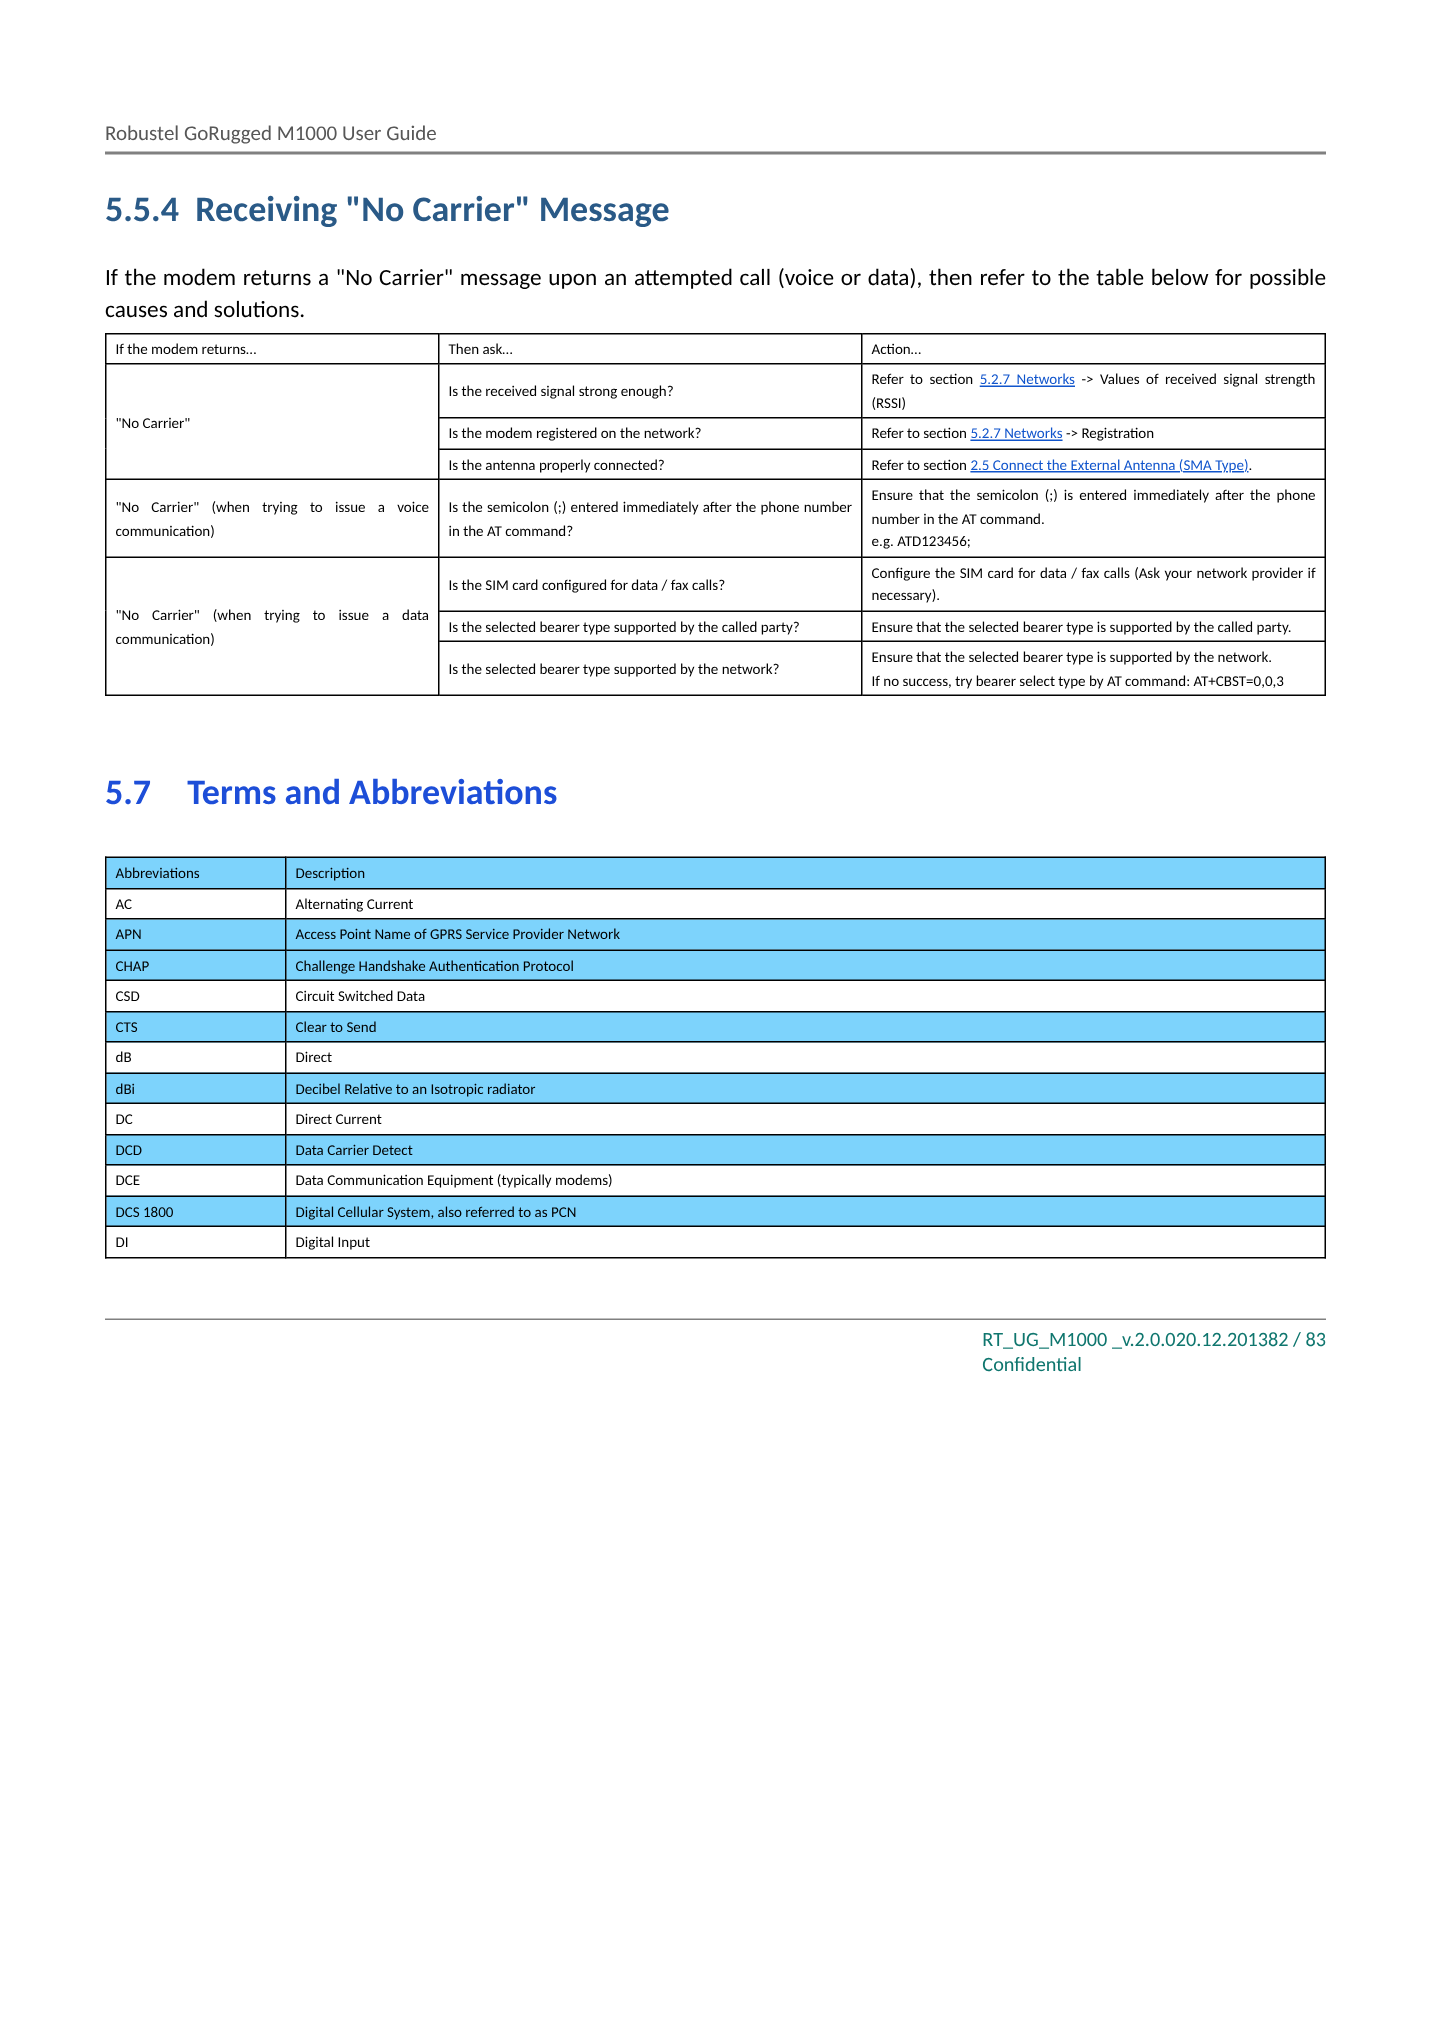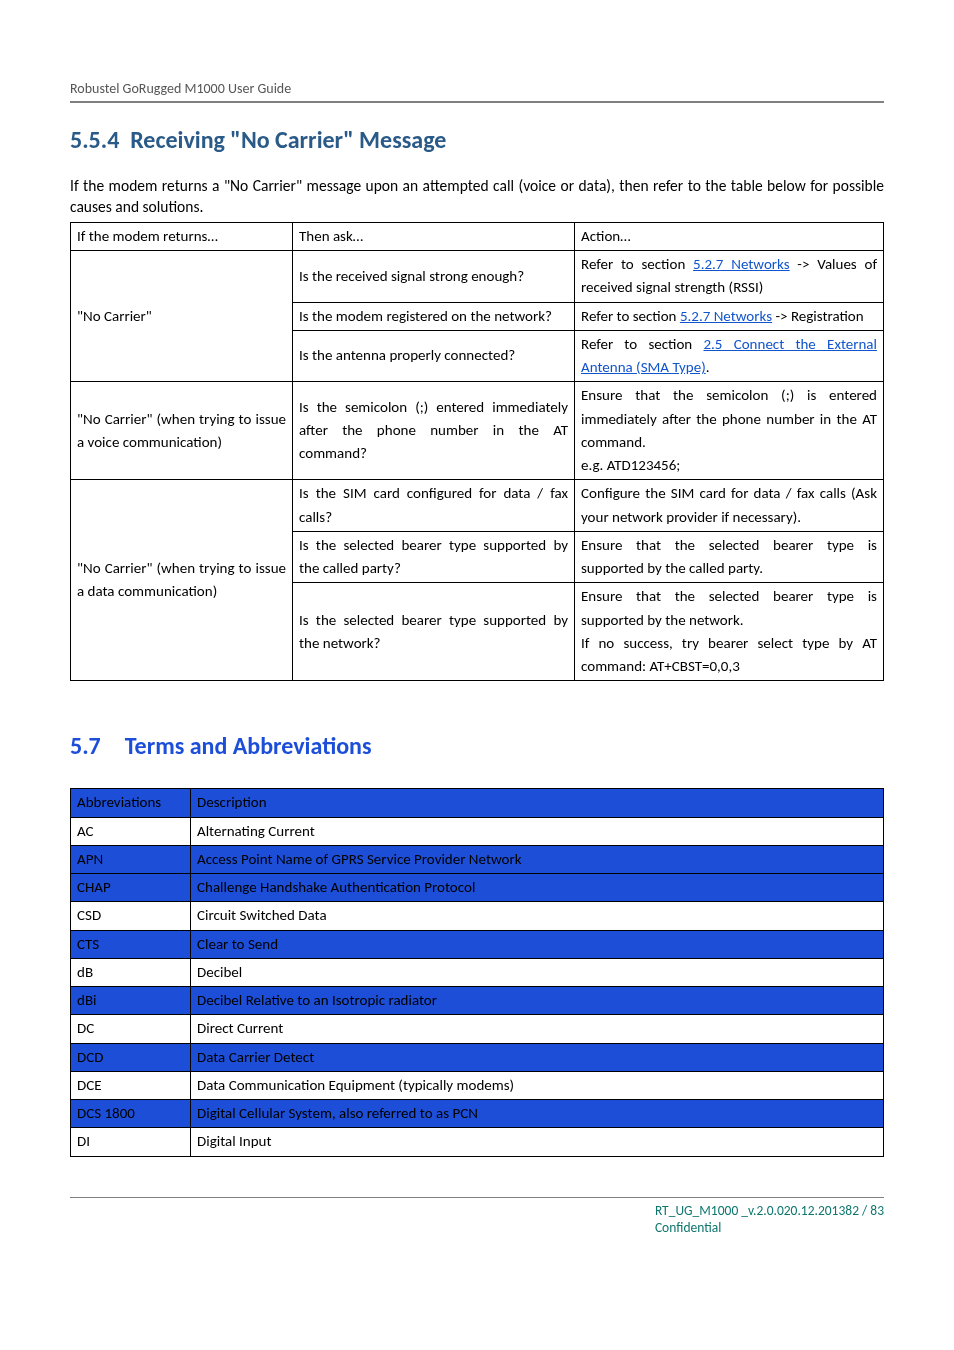--- a/index.html
+++ b/index.html
@@ -5,28 +5,28 @@
   * { box-sizing: border-box; margin: 0; padding: 0; }
   html, body { width: 954px; background: #fff; font-family: Calibri, "Segoe UI", Arial, sans-serif; color: #000; }
   .page { padding: 80px 70px 40px 70px; }
   .header-row { display: flex; justify-content: flex-start; align-items: flex-end; color: #575757; font-size: 14px; margin-bottom: 4px; }
   .hr-top { height: 2px; background: #808080; margin-bottom: 22px; }
   .hr-bottom { height: 1px; background: #808080; margin-top: 40px; margin-bottom: 4px; }
   h2 { color: #2a5a87; font-size: 24px; font-weight: 700; margin-top: 18px; margin-bottom: 22px; }
   .h2-alt { color: #1d4ed8; font-size: 24px; font-weight: 700; margin-top: 50px; margin-bottom: 28px; }
   .h2-num { margin-right: 24px; }
   p.intro { font-size: 15.5px; line-height: 1.35; margin-bottom: 4px; }
-  table { border-collapse: collapse; width: 100%; font-size: 15px; }
+  table { border-collapse: collapse; width: 100%; font-size: 10px; }
   table.t1 th, table.t1 td { border: 1px solid #000; padding: 2px 6px; vertical-align: middle; line-height: 1.55; }
   table.t1 td.col1 { width: 222px; }
   table.t1 td.col2 { width: 282px; }
   table.t2 { margin-top: 0; }
   table.t2 th, table.t2 td { border: 1px solid #000; padding: 2px 6px; vertical-align: middle; line-height: 1.55; }
   table.t2 td.c1 { width: 120px; }
-  table.t2 tr.shaded td { background: #1d4ed8; }
+  table.t2 tr.shaded td { background: #7dd3fc; }
   .footer-row { display: flex; justify-content: flex-end; color: #0f766e; font-size: 13.5px; }
   .footer-left { text-align: left; }
   .link { color: #1155cc; text-decoration: underline; }
   .just { text-align: justify; }
 </style>
 </head>
 <body>
 
 <div class="page">
   <div class="header-row">
@@ -117,21 +117,21 @@
     <tr>
           <td class="c1">CSD</td>
           <td>Circuit Switched Data</td>
         </tr>
     <tr class="shaded">
           <td class="c1">CTS</td>
           <td>Clear to Send</td>
         </tr>
     <tr>
           <td class="c1">dB</td>
-          <td>Decibel</td>
+          <td>Direct</td>
         </tr>
     <tr class="shaded">
           <td class="c1">dBi</td>
           <td>Decibel Relative to an Isotropic radiator</td>
         </tr>
     <tr>
           <td class="c1">DC</td>
           <td>Direct Current</td>
         </tr>
     <tr class="shaded">

